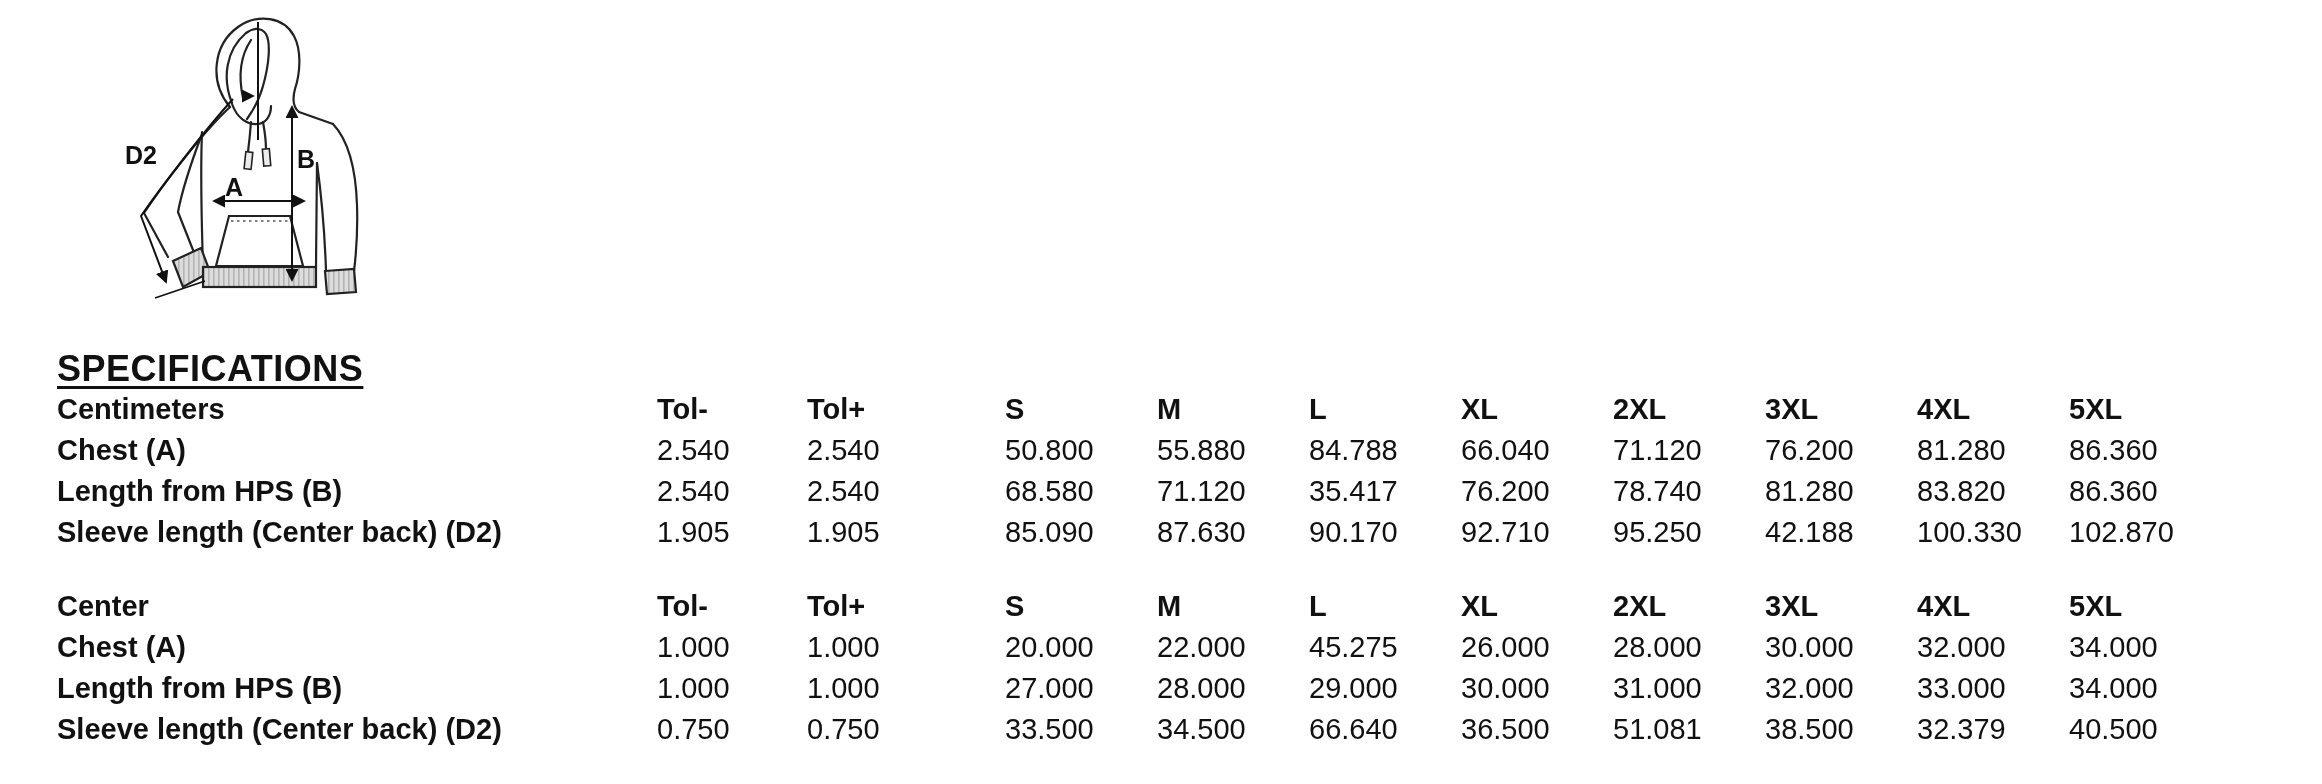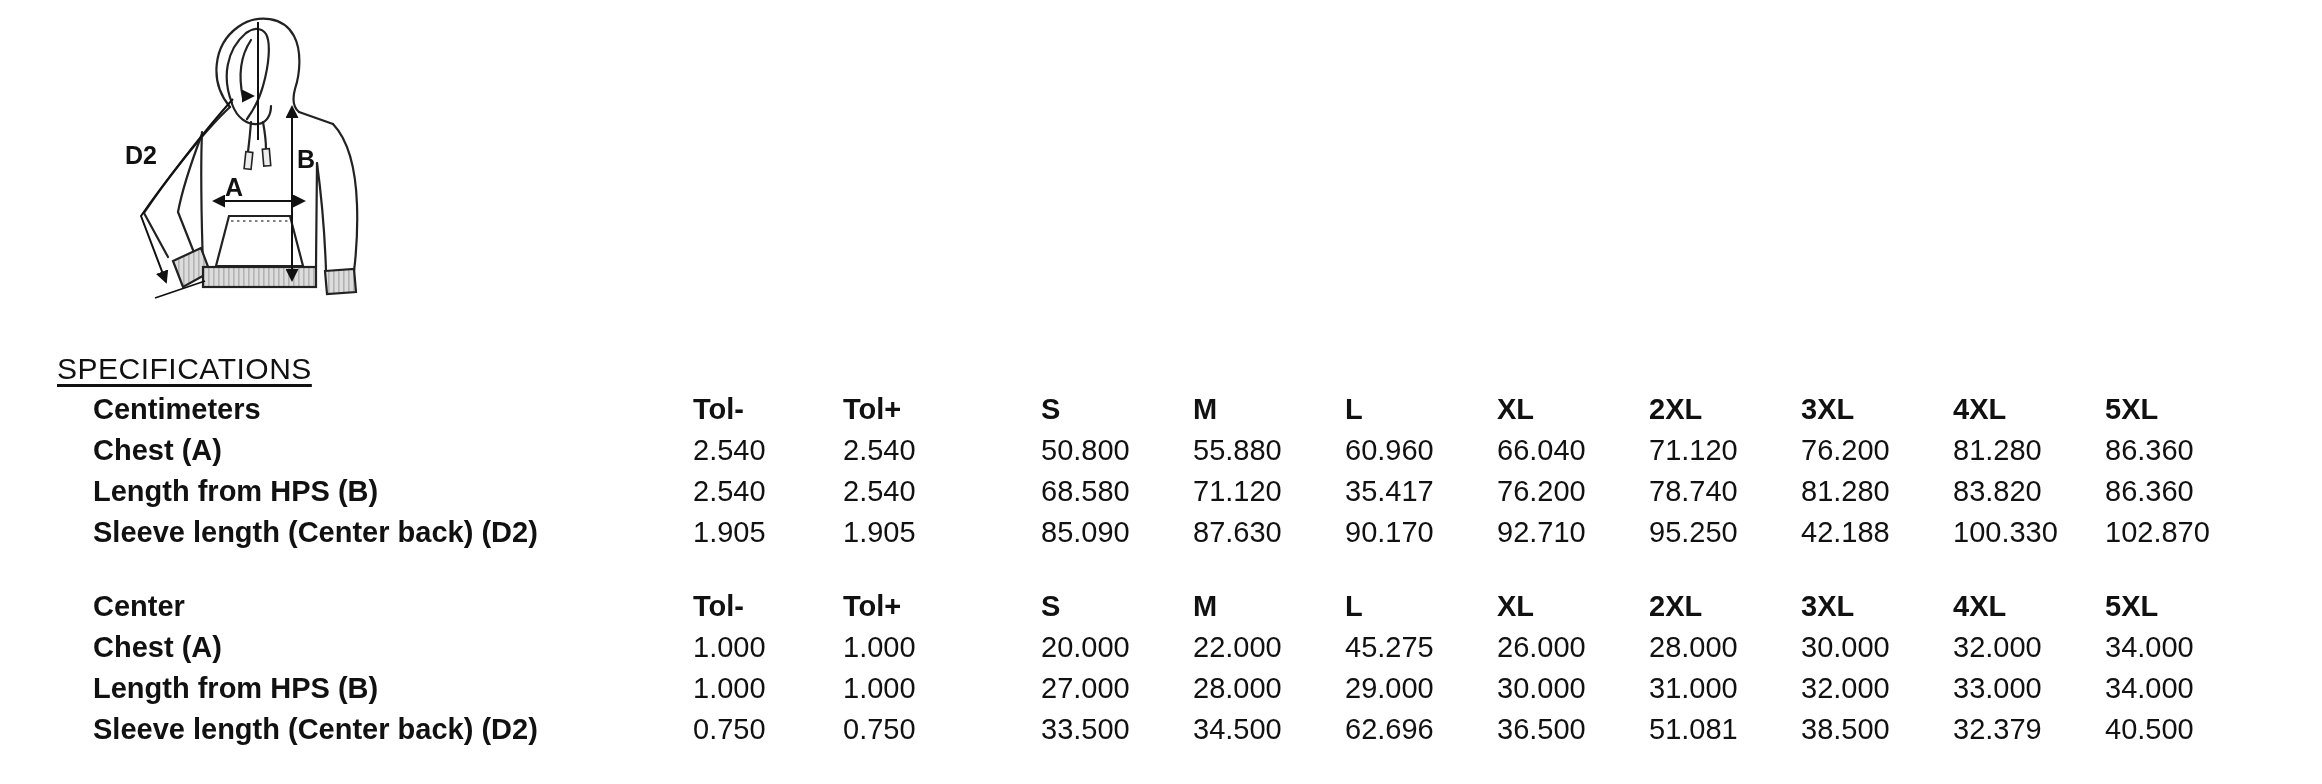--- a/index.html
+++ b/index.html
@@ -4,28 +4,28 @@
 <style>
   html,body{margin:0;padding:0;}
   body{
     width:2322px;height:784px;overflow:hidden;position:relative;
     background:#ffffff;color:#111;
     font-family:"Liberation Sans","DejaVu Sans",sans-serif;
   }
   .diagram-wrap{position:absolute;left:110px;top:5px;width:292px;height:308px;}
   .spec{position:absolute;left:57px;top:348px;}
   .heading{
-    font-size:30px;font-weight:normal;line-height:41px;display:inline-block;
+    font-size:36px;font-weight:bold;line-height:41px;display:inline-block;
     text-decoration:underline;text-decoration-thickness:3px;text-underline-offset:5px;
     letter-spacing:.5px;
   }
   .row{display:flex;height:41px;}
   .cell{flex:0 0 auto;line-height:41px;font-size:29px;white-space:nowrap;overflow:hidden;}
   .hdr{font-weight:bold;}
-  .c0{width:600px;margin-left:36px;}
+  .c0{width:600px;}
   .c1{width:150px;}
   .c2{width:198px;}
   .cs{width:152px;}
   .section-gap{height:33px;}
   svg text{font-family:"Liberation Sans","DejaVu Sans",sans-serif;font-weight:bold;}
 </style>
 </head>
 <body>
 
 <div class="diagram-wrap">
@@ -104,21 +104,21 @@
     <span class="cell cs hdr">4XL</span>
     <span class="cell cs hdr">5XL</span>
   </div>
 
   <div class="row">
     <span class="cell c0 hdr">Chest (A)</span>
     <span class="cell c1">2.540</span>
     <span class="cell c2">2.540</span>
     <span class="cell cs">50.800</span>
     <span class="cell cs">55.880</span>
-    <span class="cell cs">60.960</span>
+    <span class="cell cs">84.788</span>
     <span class="cell cs">66.040</span>
     <span class="cell cs">71.120</span>
     <span class="cell cs">76.200</span>
     <span class="cell cs">81.280</span>
     <span class="cell cs">86.360</span>
   </div>
 
   <div class="row">
     <span class="cell c0 hdr">Length from HPS (B)</span>
     <span class="cell c1">2.540</span>
@@ -190,20 +190,20 @@
     <span class="cell cs">33.000</span>
     <span class="cell cs">34.000</span>
   </div>
 
   <div class="row">
     <span class="cell c0 hdr">Sleeve length (Center back) (D2)</span>
     <span class="cell c1">0.750</span>
     <span class="cell c2">0.750</span>
     <span class="cell cs">33.500</span>
     <span class="cell cs">34.500</span>
-    <span class="cell cs">62.696</span>
+    <span class="cell cs">66.640</span>
     <span class="cell cs">36.500</span>
     <span class="cell cs">51.081</span>
     <span class="cell cs">38.500</span>
     <span class="cell cs">32.379</span>
     <span class="cell cs">40.500</span>
   </div>
 </div>
 
 </body></html>

